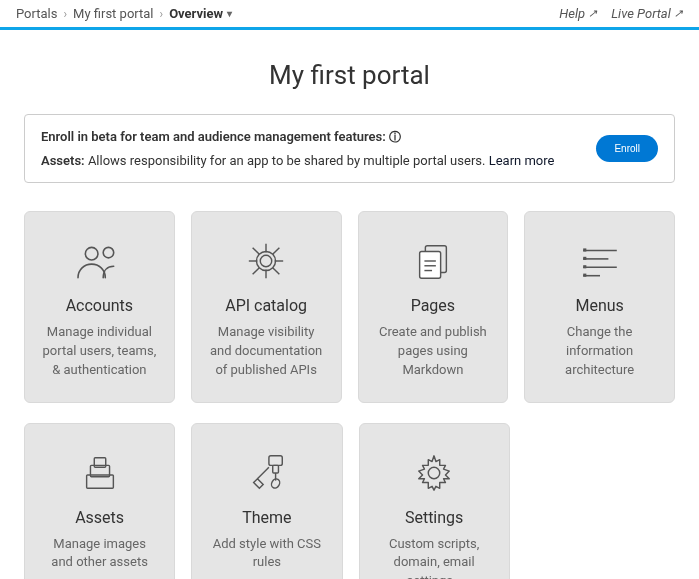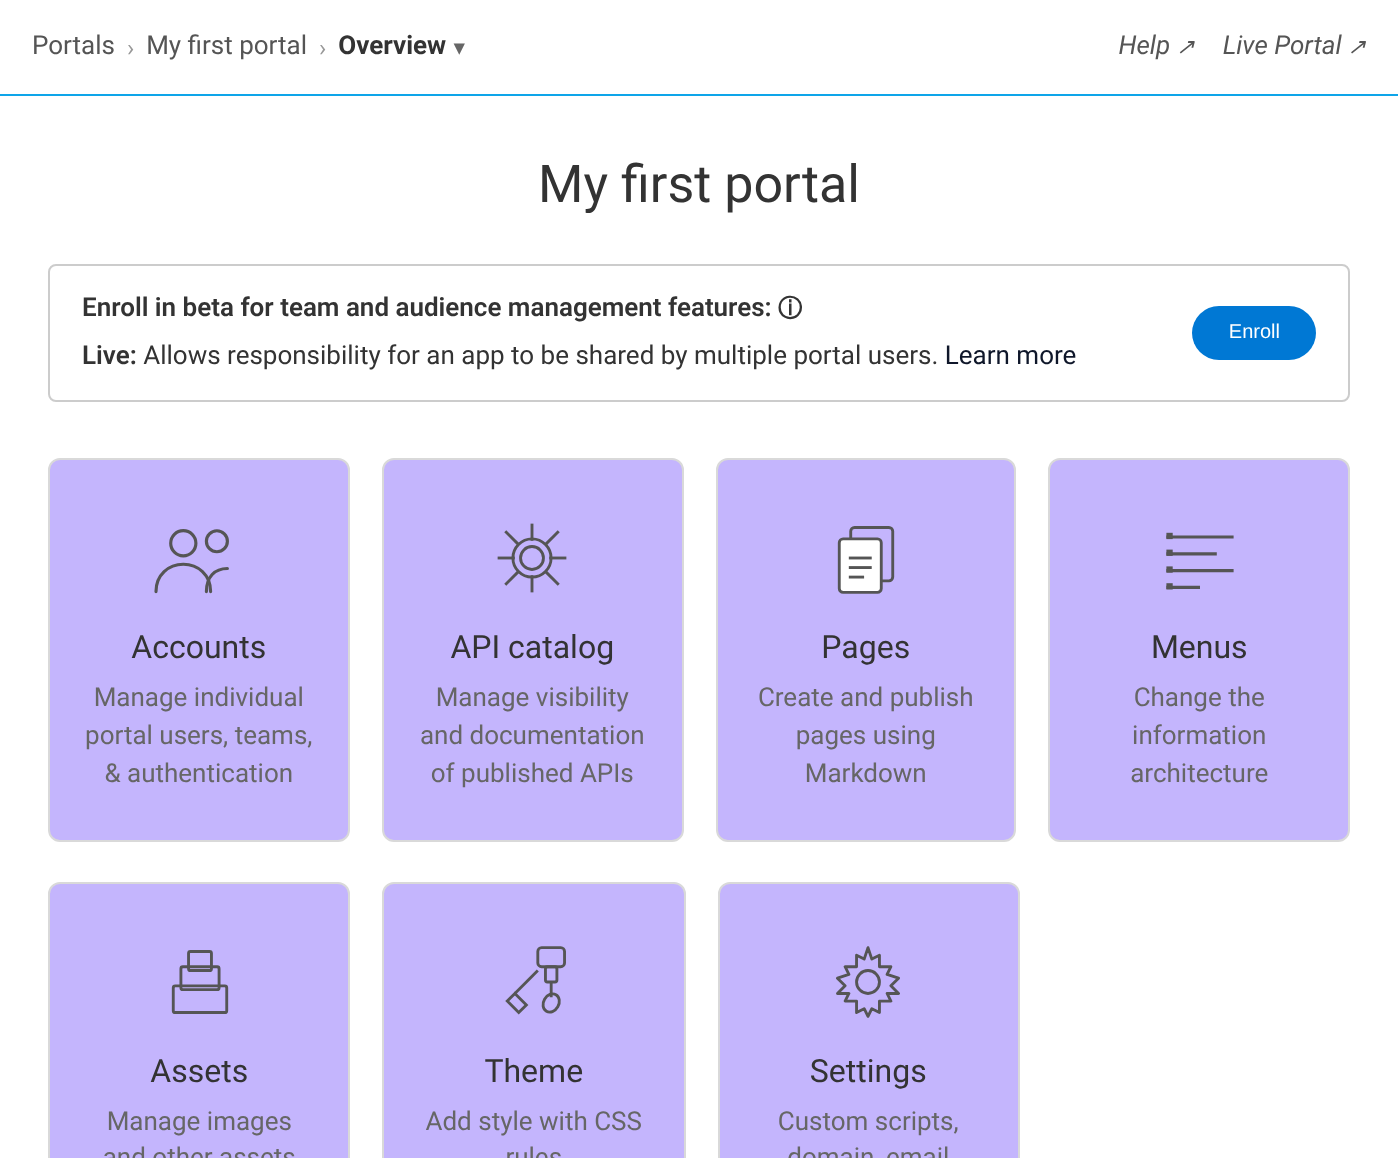--- a/index.html
+++ b/index.html
@@ -10,22 +10,22 @@
       background: #fff;
       width: 699px;
       min-height: 579px;
     }
 
     
     .top-nav {
       display: flex;
       align-items: center;
       justify-content: space-between;
-      padding: 16px 16px;
-      border-bottom: 1px solid #0ea5e9;
+      padding: 6px 16px;
+      border-bottom: 3px solid #0ea5e9;
       background: #fff;
     }
     .breadcrumb {
       display: flex;
       align-items: center;
       gap: 6px;
       font-size: 13px;
       color: #555;
     }
     .breadcrumb a {
@@ -126,21 +126,21 @@
       flex: 1;
       border: 1px solid #d9d9d9;
       border-radius: 6px;
       padding: 28px 16px 22px;
       display: flex;
       flex-direction: column;
       align-items: center;
       text-align: center;
       cursor: pointer;
       transition: box-shadow 0.15s;
-      background: #c4b5fd;
+      background: #e5e5e5;
     }
     .card-icon {
       width: 52px;
       height: 42px;
       margin-bottom: 14px;
       display: flex;
       align-items: center;
       justify-content: center;
     }
     .card-icon svg {
@@ -190,21 +190,21 @@
 <main class="page-content">
   <h1 class="page-title">My first portal</h1>
 
   <div class="beta-banner">
     <div class="beta-banner-text">
       <div class="banner-heading">
         <span>Enroll in beta for team and audience management features:</span>
         <span class="help-icon"> ⓘ</span>
       </div>
       <div>
-        <span class="label">Live:</span>
+        <span class="label">Assets:</span>
         <span>Allows responsibility for an app to be shared by multiple portal users.</span>
         <a href="#">Learn more</a>
       </div>
     </div>
     <button class="enroll-btn">Enroll</button>
   </div>
 
   <div class="cards-section">
 
     <div class="cards-row">

